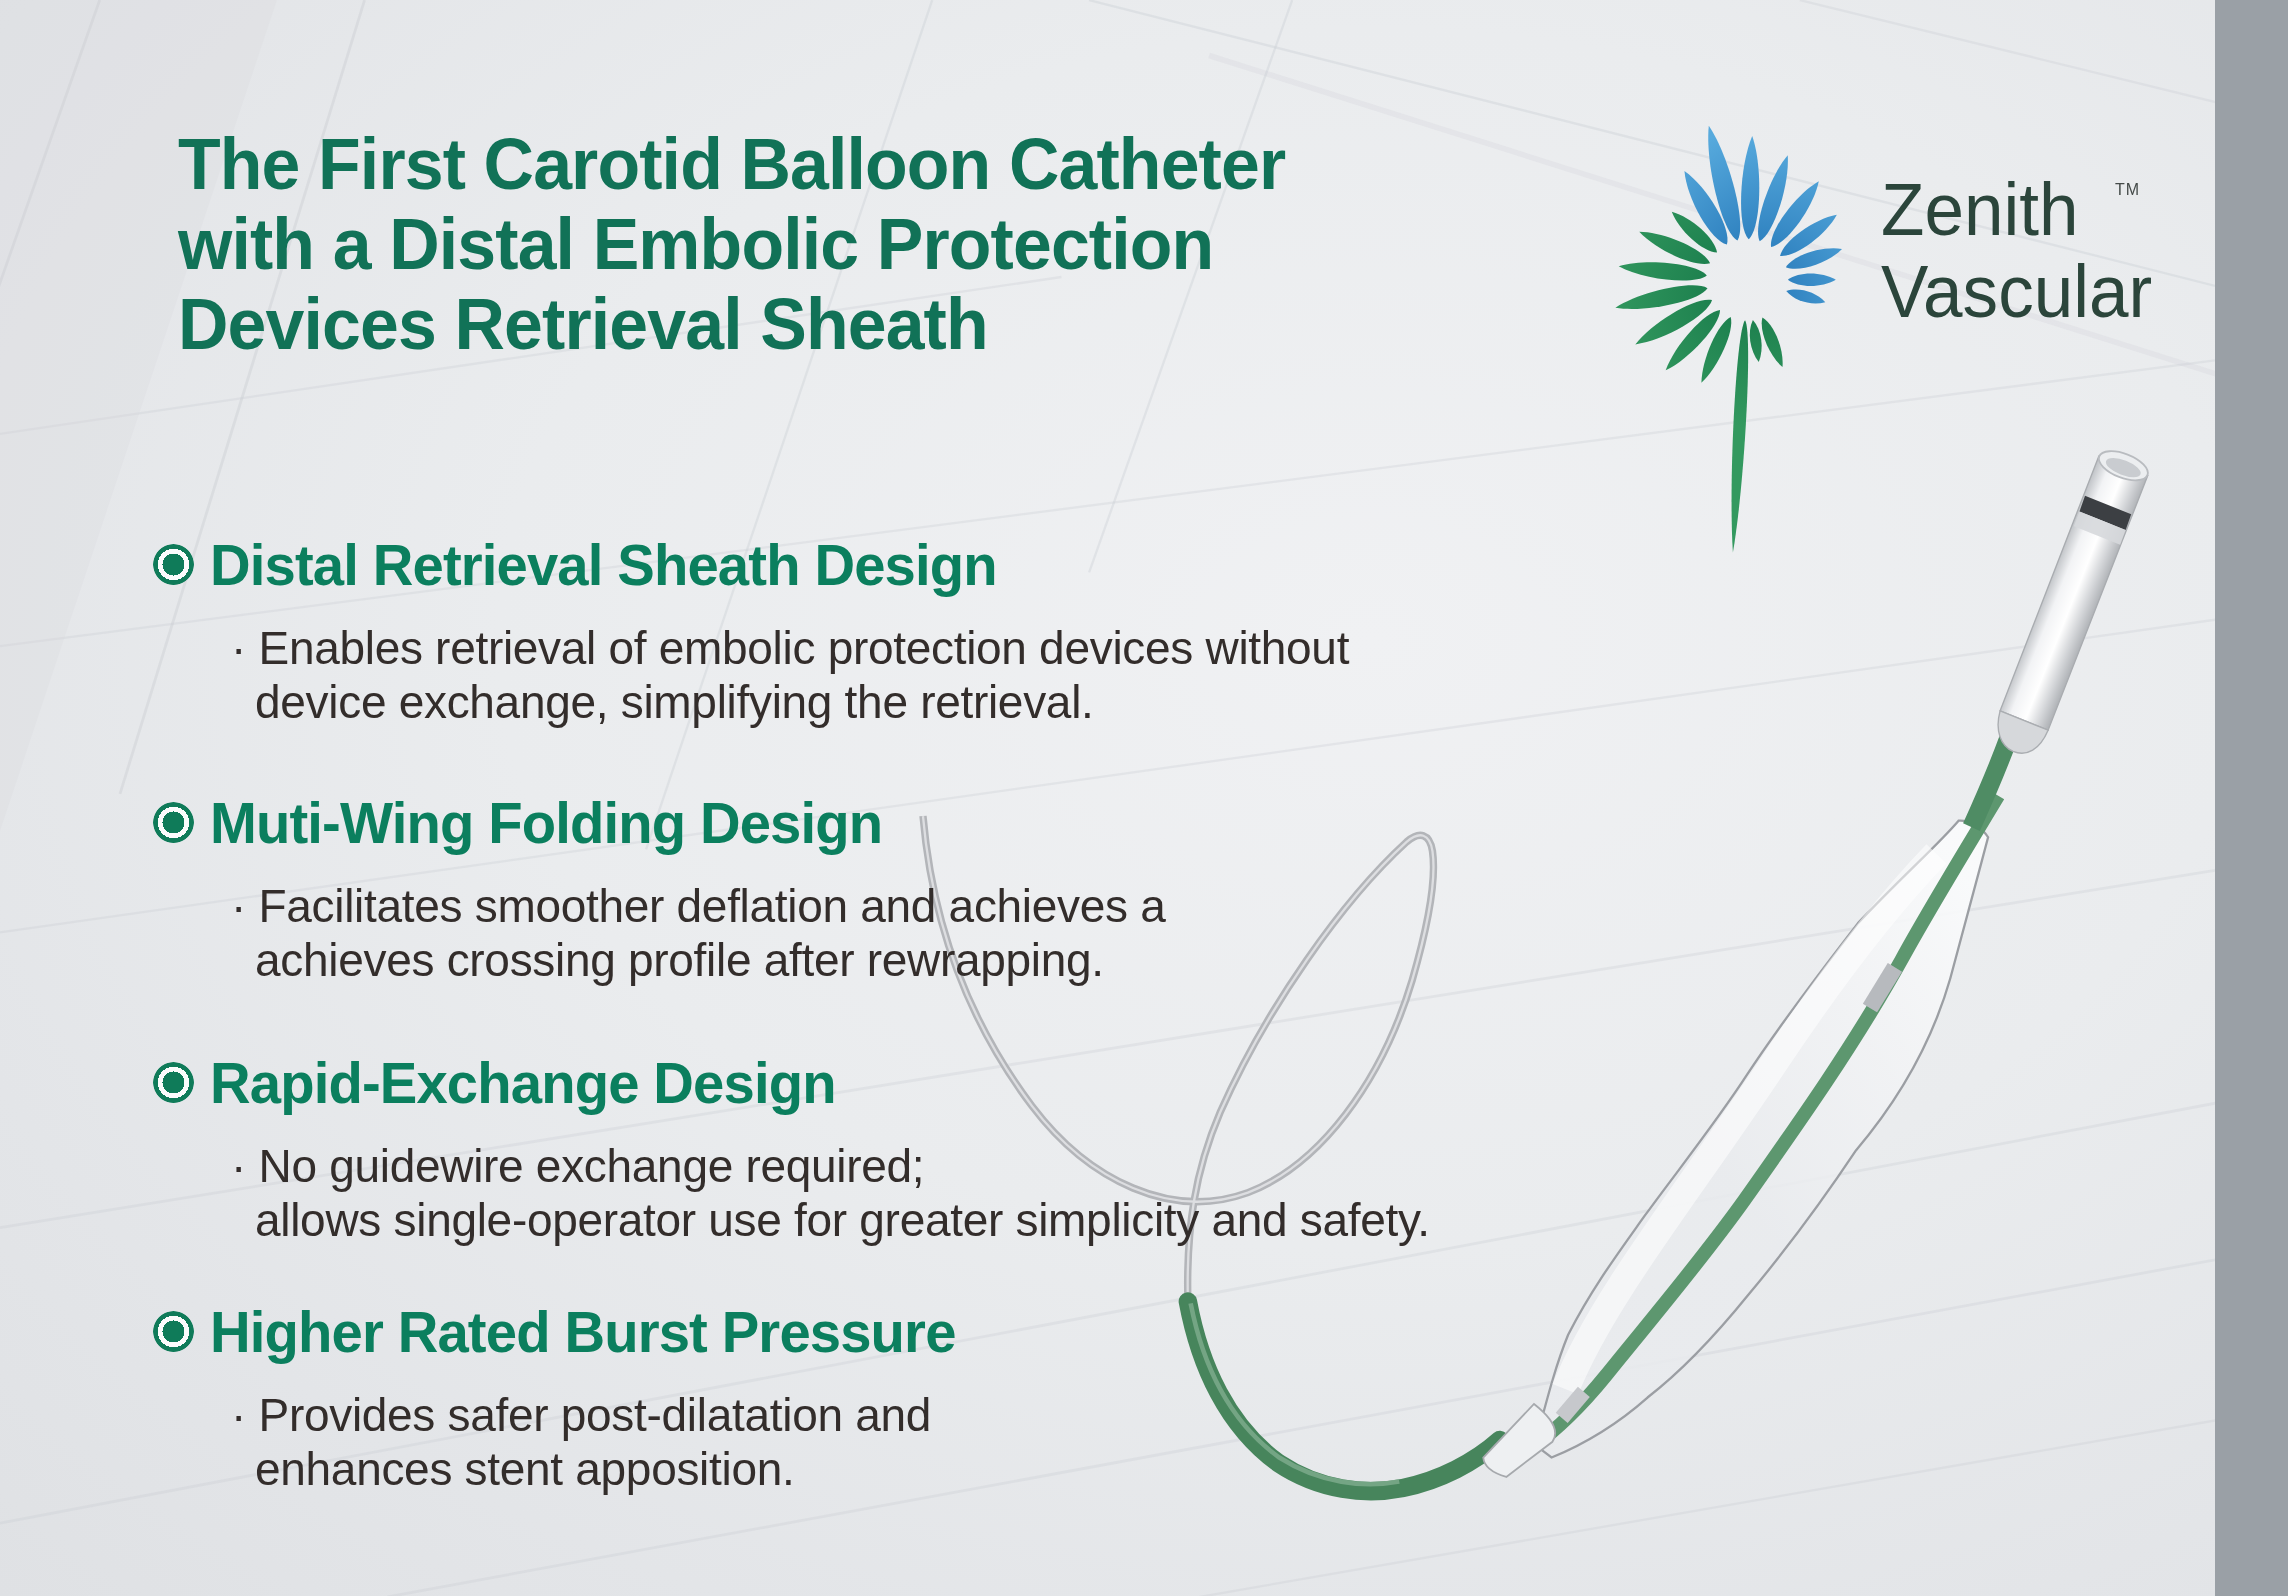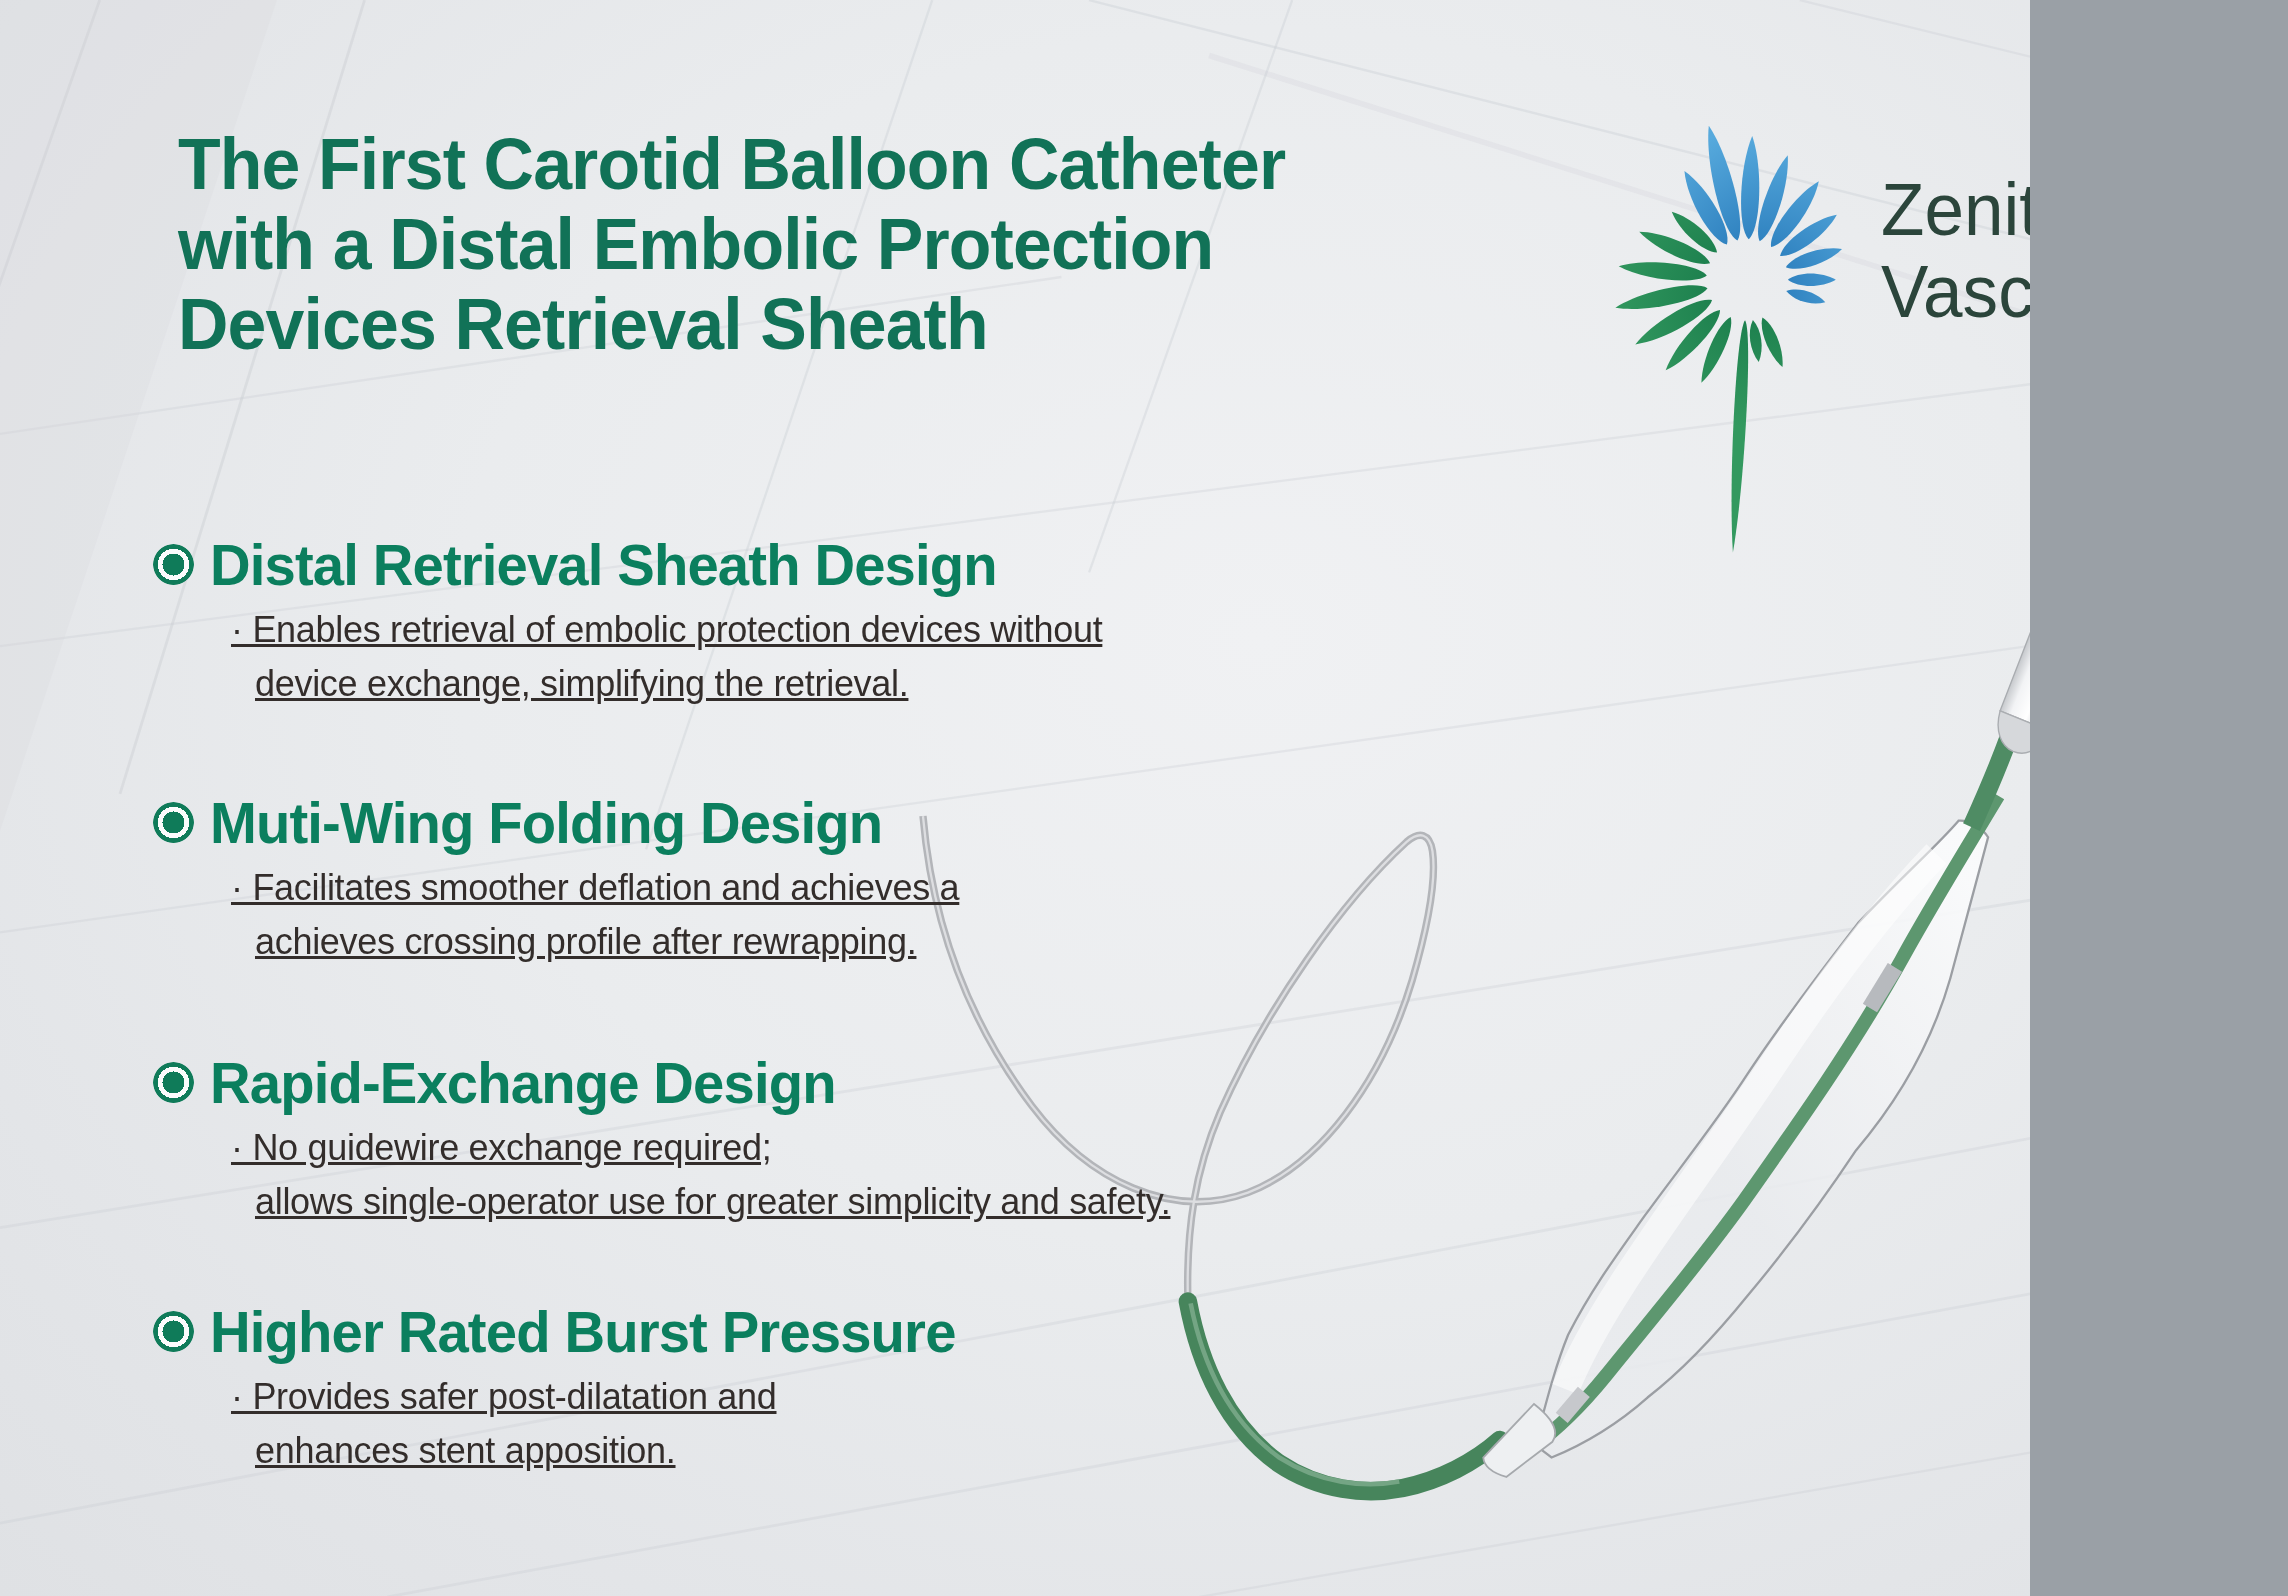--- a/index.html
+++ b/index.html
@@ -1,17 +1,17 @@
 <!DOCTYPE html>
 <html style="font-size:14.8px"><head>
 <meta charset="utf-8">
 <style>
   html,body{margin:0;padding:0;background:#9aa0a6;}
   #canvas{
-    position:relative;width:2030px;height:1597px;overflow:hidden;
+    position:relative;width:2215px;height:1597px;overflow:hidden;
     background:radial-gradient(ellipse at 62% 40%, #f0f1f3 0%, #eaecee 45%, #e3e5e8 78%, #dfe1e4 100%);
     font-family:"Liberation Sans", sans-serif;
   }
   #art{position:absolute;left:0;top:0;width:2289px;height:1597px;}
   .title{
     position:absolute;left:178px;top:124px;
     font-size:72px;line-height:80px;font-weight:bold;letter-spacing:-0.9px;
     color:#117257;transform:scaleX(.97);transform-origin:left top;white-space:nowrap;
   }
   .logo-text{
@@ -26,22 +26,22 @@
   .sec-head{display:flex;align-items:center;gap:16px;height:65px;}
   .bullet{
     width:41px;height:41px;border-radius:50%;flex:0 0 41px;
     background:radial-gradient(circle at 50% 50%, #0f7b59 0 11px, #fbfcfc 11px 15.7px, #0f7b59 15.7px 20px, rgba(0,0,0,0) 21px);
   }
   .sec-title{
     font-size:58px;font-weight:bold;color:#0b7f5e;letter-spacing:-0.9px;white-space:nowrap;
     transform:scaleX(.97);transform-origin:left center;
   }
   .sec-body{
-    margin:6px 0 0 78px;font-size:36px;line-height:54px;color:#332d2b;
-    letter-spacing:-0.3px;white-space:nowrap;text-decoration:underline;
+    margin:24px 0 0 78px;font-size:46px;line-height:54px;color:#332d2b;
+    letter-spacing:-0.3px;white-space:nowrap;
   }
   .line2{padding-left:24px;}
 </style>
 </head>
 <body>
 
 <div id="canvas">
 
   <svg id="art" viewBox="0 0 2480 1730" aria-hidden="true">
     <defs>

